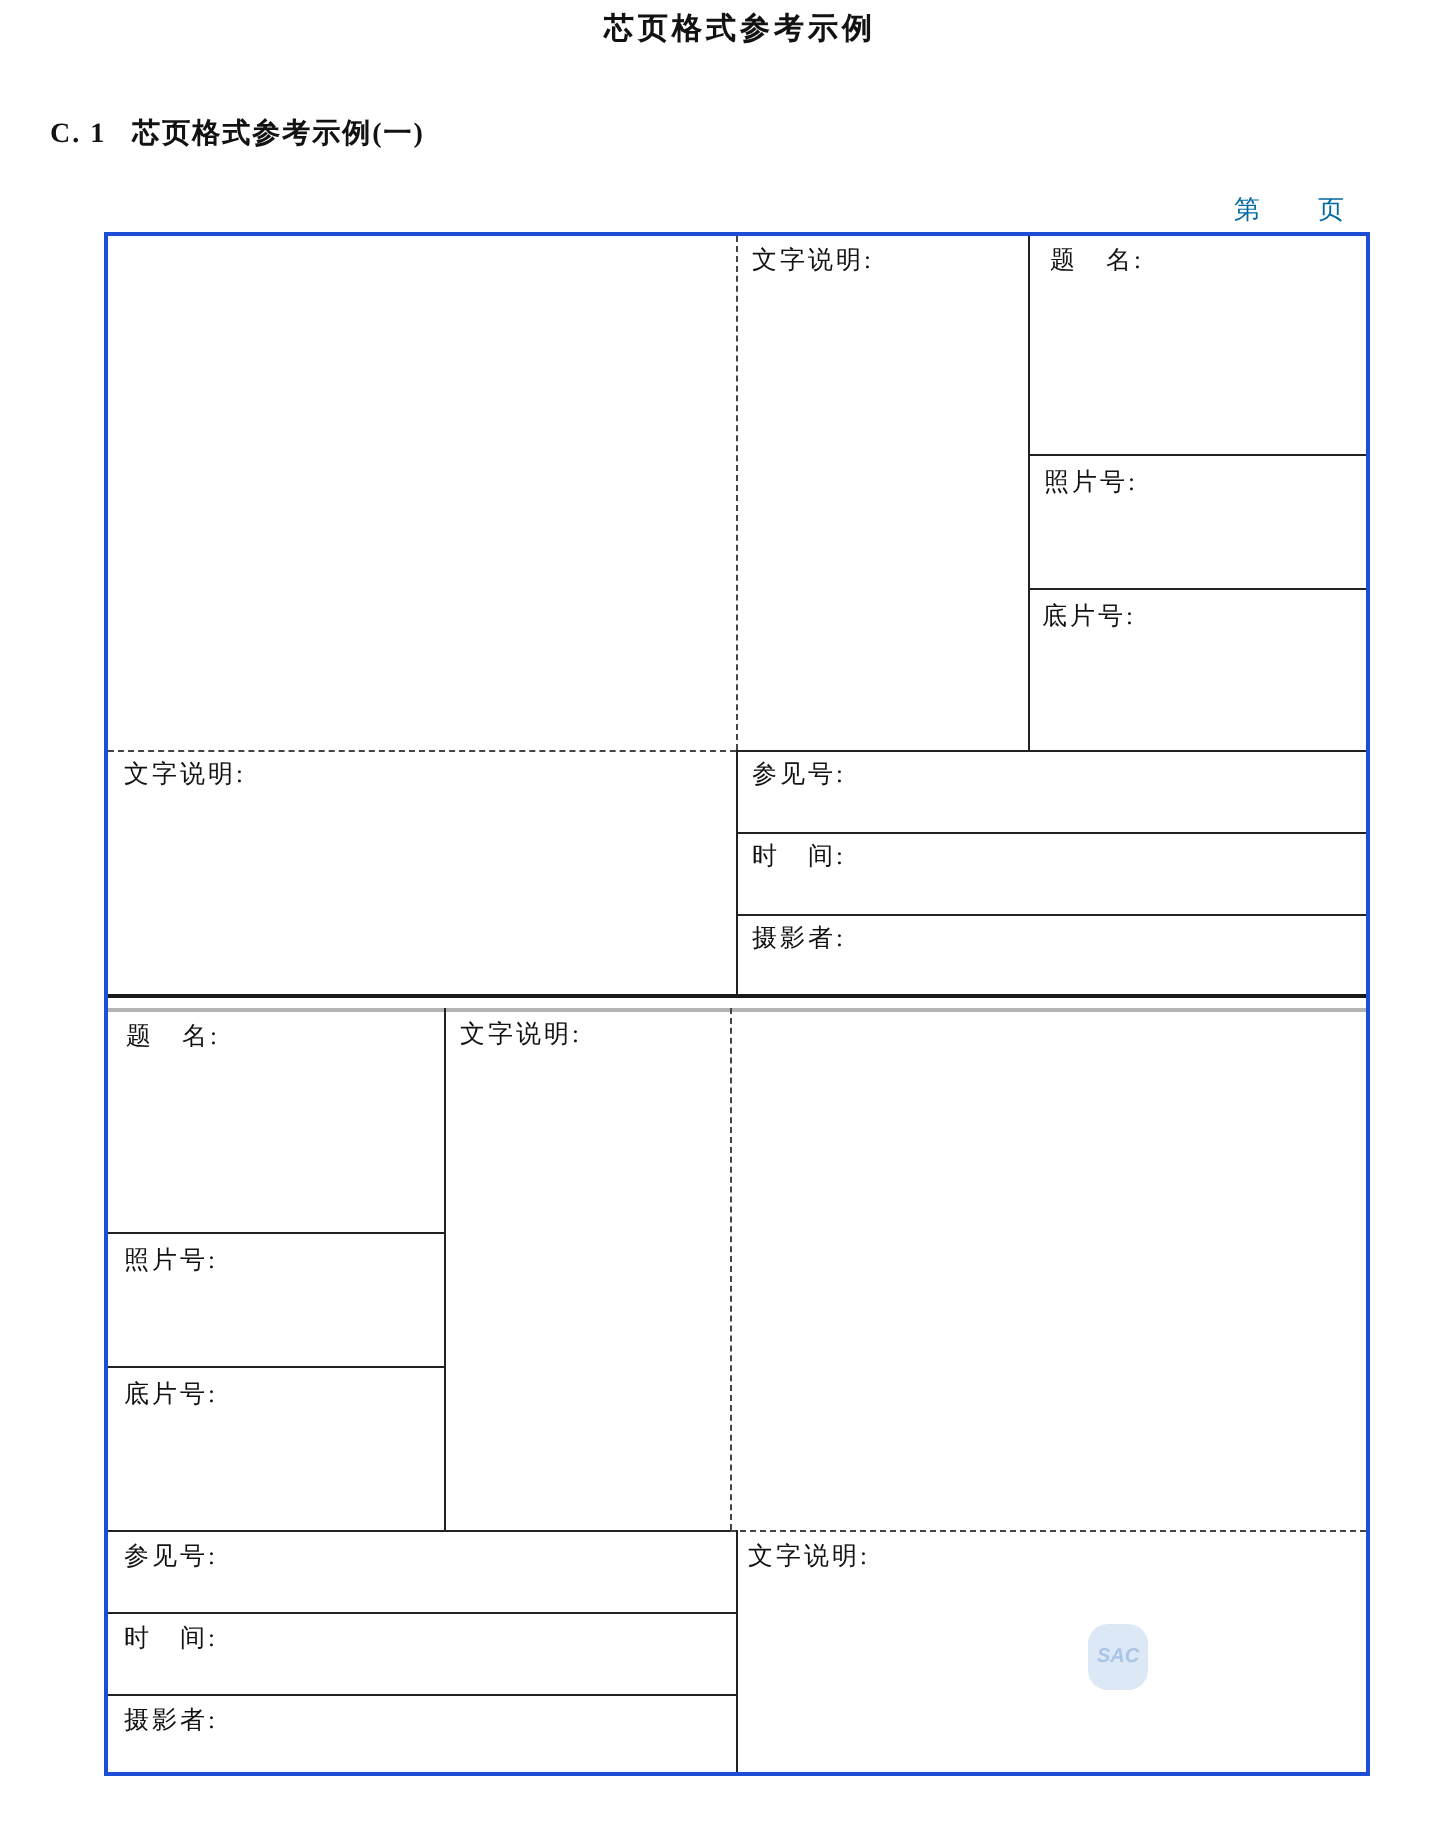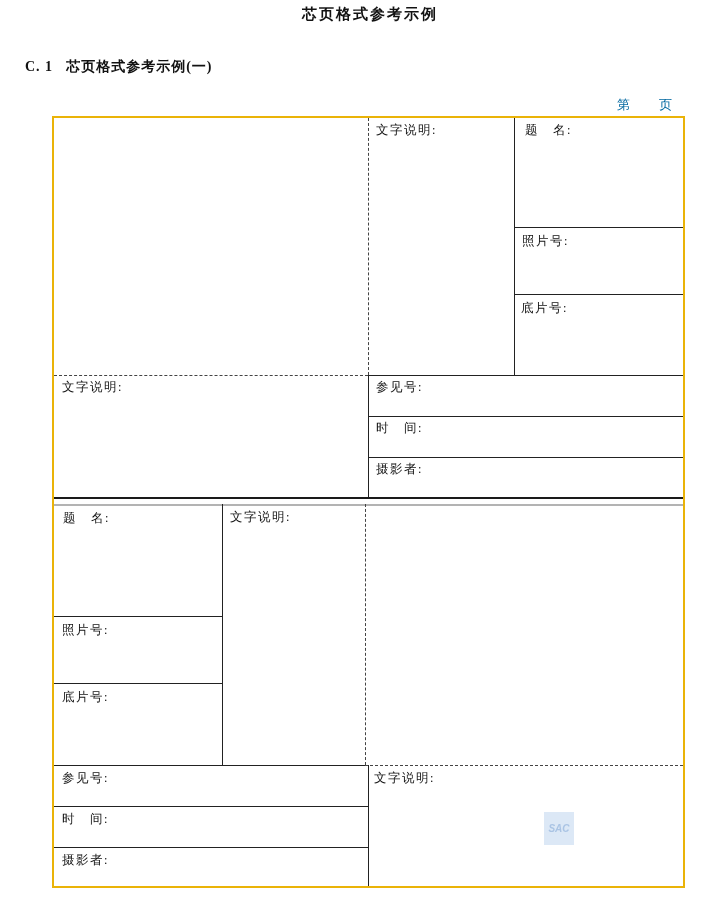--- a/index.html
+++ b/index.html
@@ -23,41 +23,41 @@
     letter-spacing:1px;white-space:nowrap;
   }
   .section-heading .sec-no{margin-right:13px;letter-spacing:1px;}
   .page-indicator{
     position:absolute;top:96px;left:617px;
     font-size:13px;color:#0369a1;letter-spacing:1px;white-space:pre;
   }
   .form-table{
     position:absolute;left:52px;top:116px;
     width:633px;height:772px;
-    border:2px solid #eab308;
+    border:2px solid #1d4ed8;
     box-sizing:border-box;
     background:#ffffff;
   }
   
   .ln{position:absolute;}
   .h-solid{height:0;border-top:1px solid #222222;}
   .h-thick{height:0;border-top:2px solid #1a1a1a;}
   .h-gray{height:0;border-top:2px solid #b3b3b3;}
   .h-dash{height:0;border-top:1px dashed #444444;}
   .v-solid{width:0;border-left:1px solid #222222;}
   .v-dash{width:0;border-left:1px dashed #444444;}
   .lbl{
     position:absolute;
     font-size:12.5px;letter-spacing:1.5px;
     color:#121212;white-space:pre;line-height:1.1;
   }
   .region{position:absolute;}
   .watermark{
     position:absolute;left:490px;top:694px;
-    width:30px;height:33px;border-radius:0;
+    width:30px;height:33px;border-radius:10px;
     display:flex;align-items:center;justify-content:center;
     font-family:"Liberation Sans","DejaVu Sans",sans-serif;
     font-size:10px;font-weight:bold;font-style:italic;
     letter-spacing:0;
   }
 </style>
 </head>
 <body>
 
 <div class="page">

